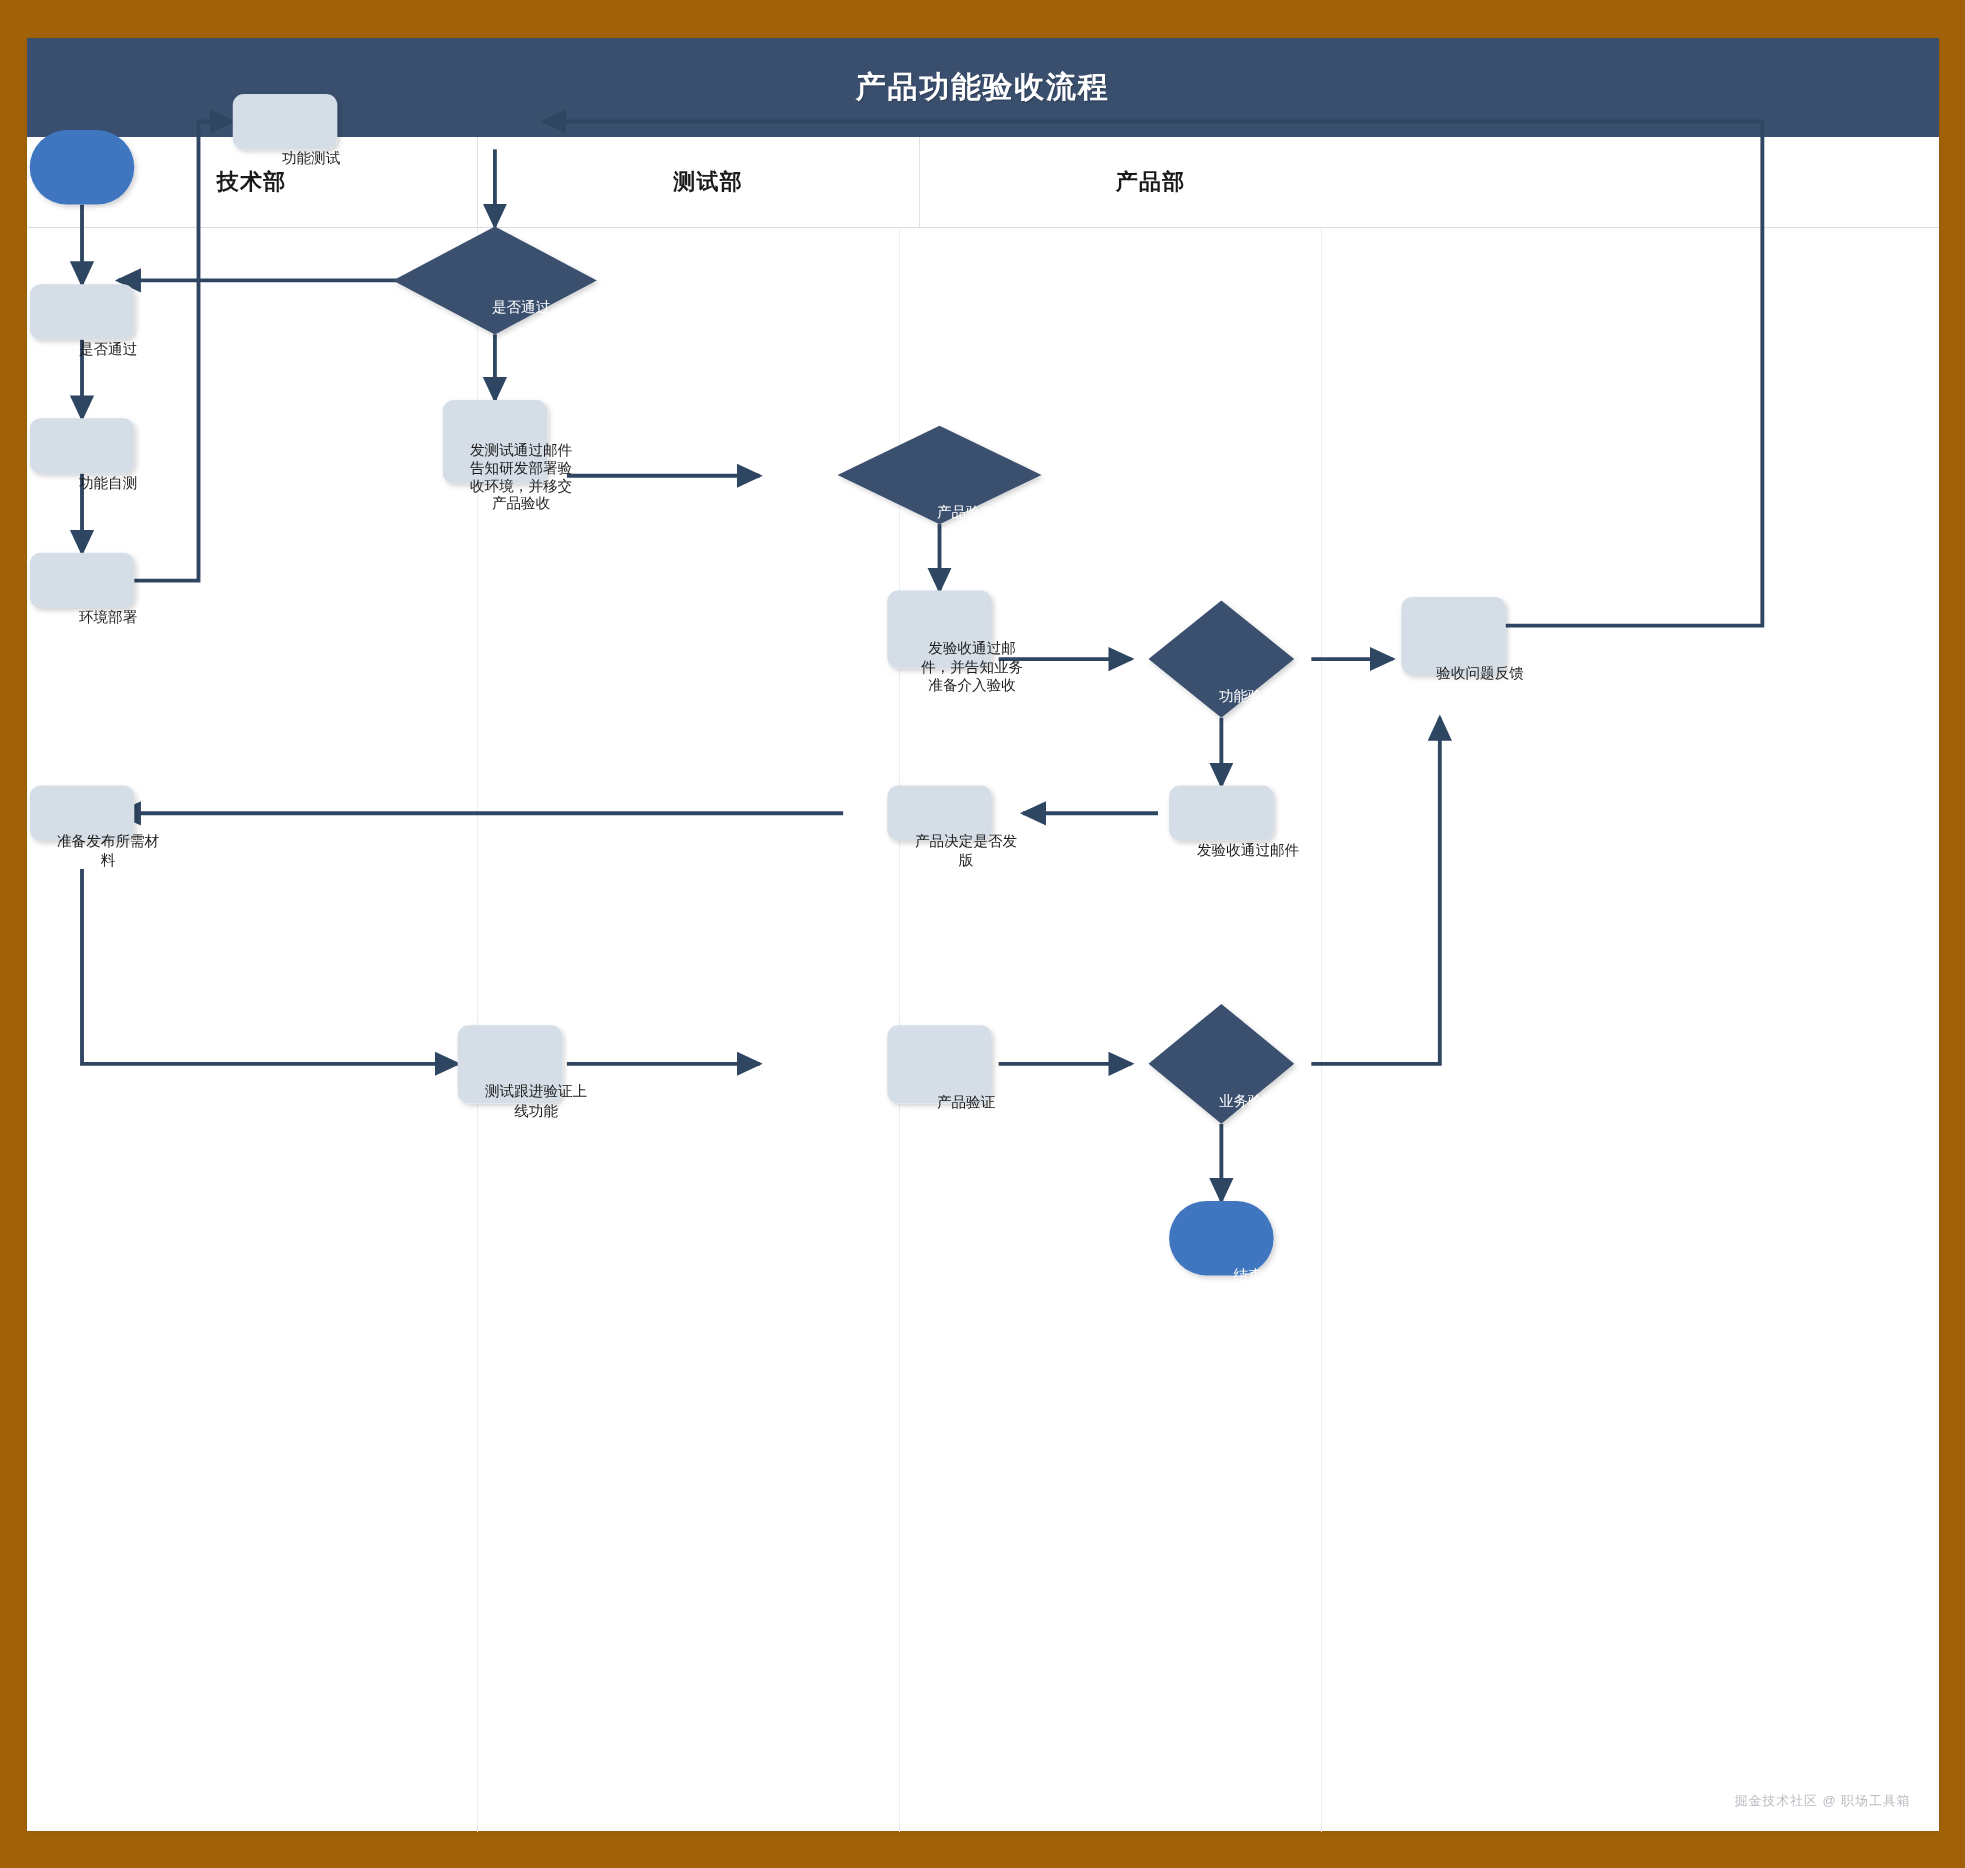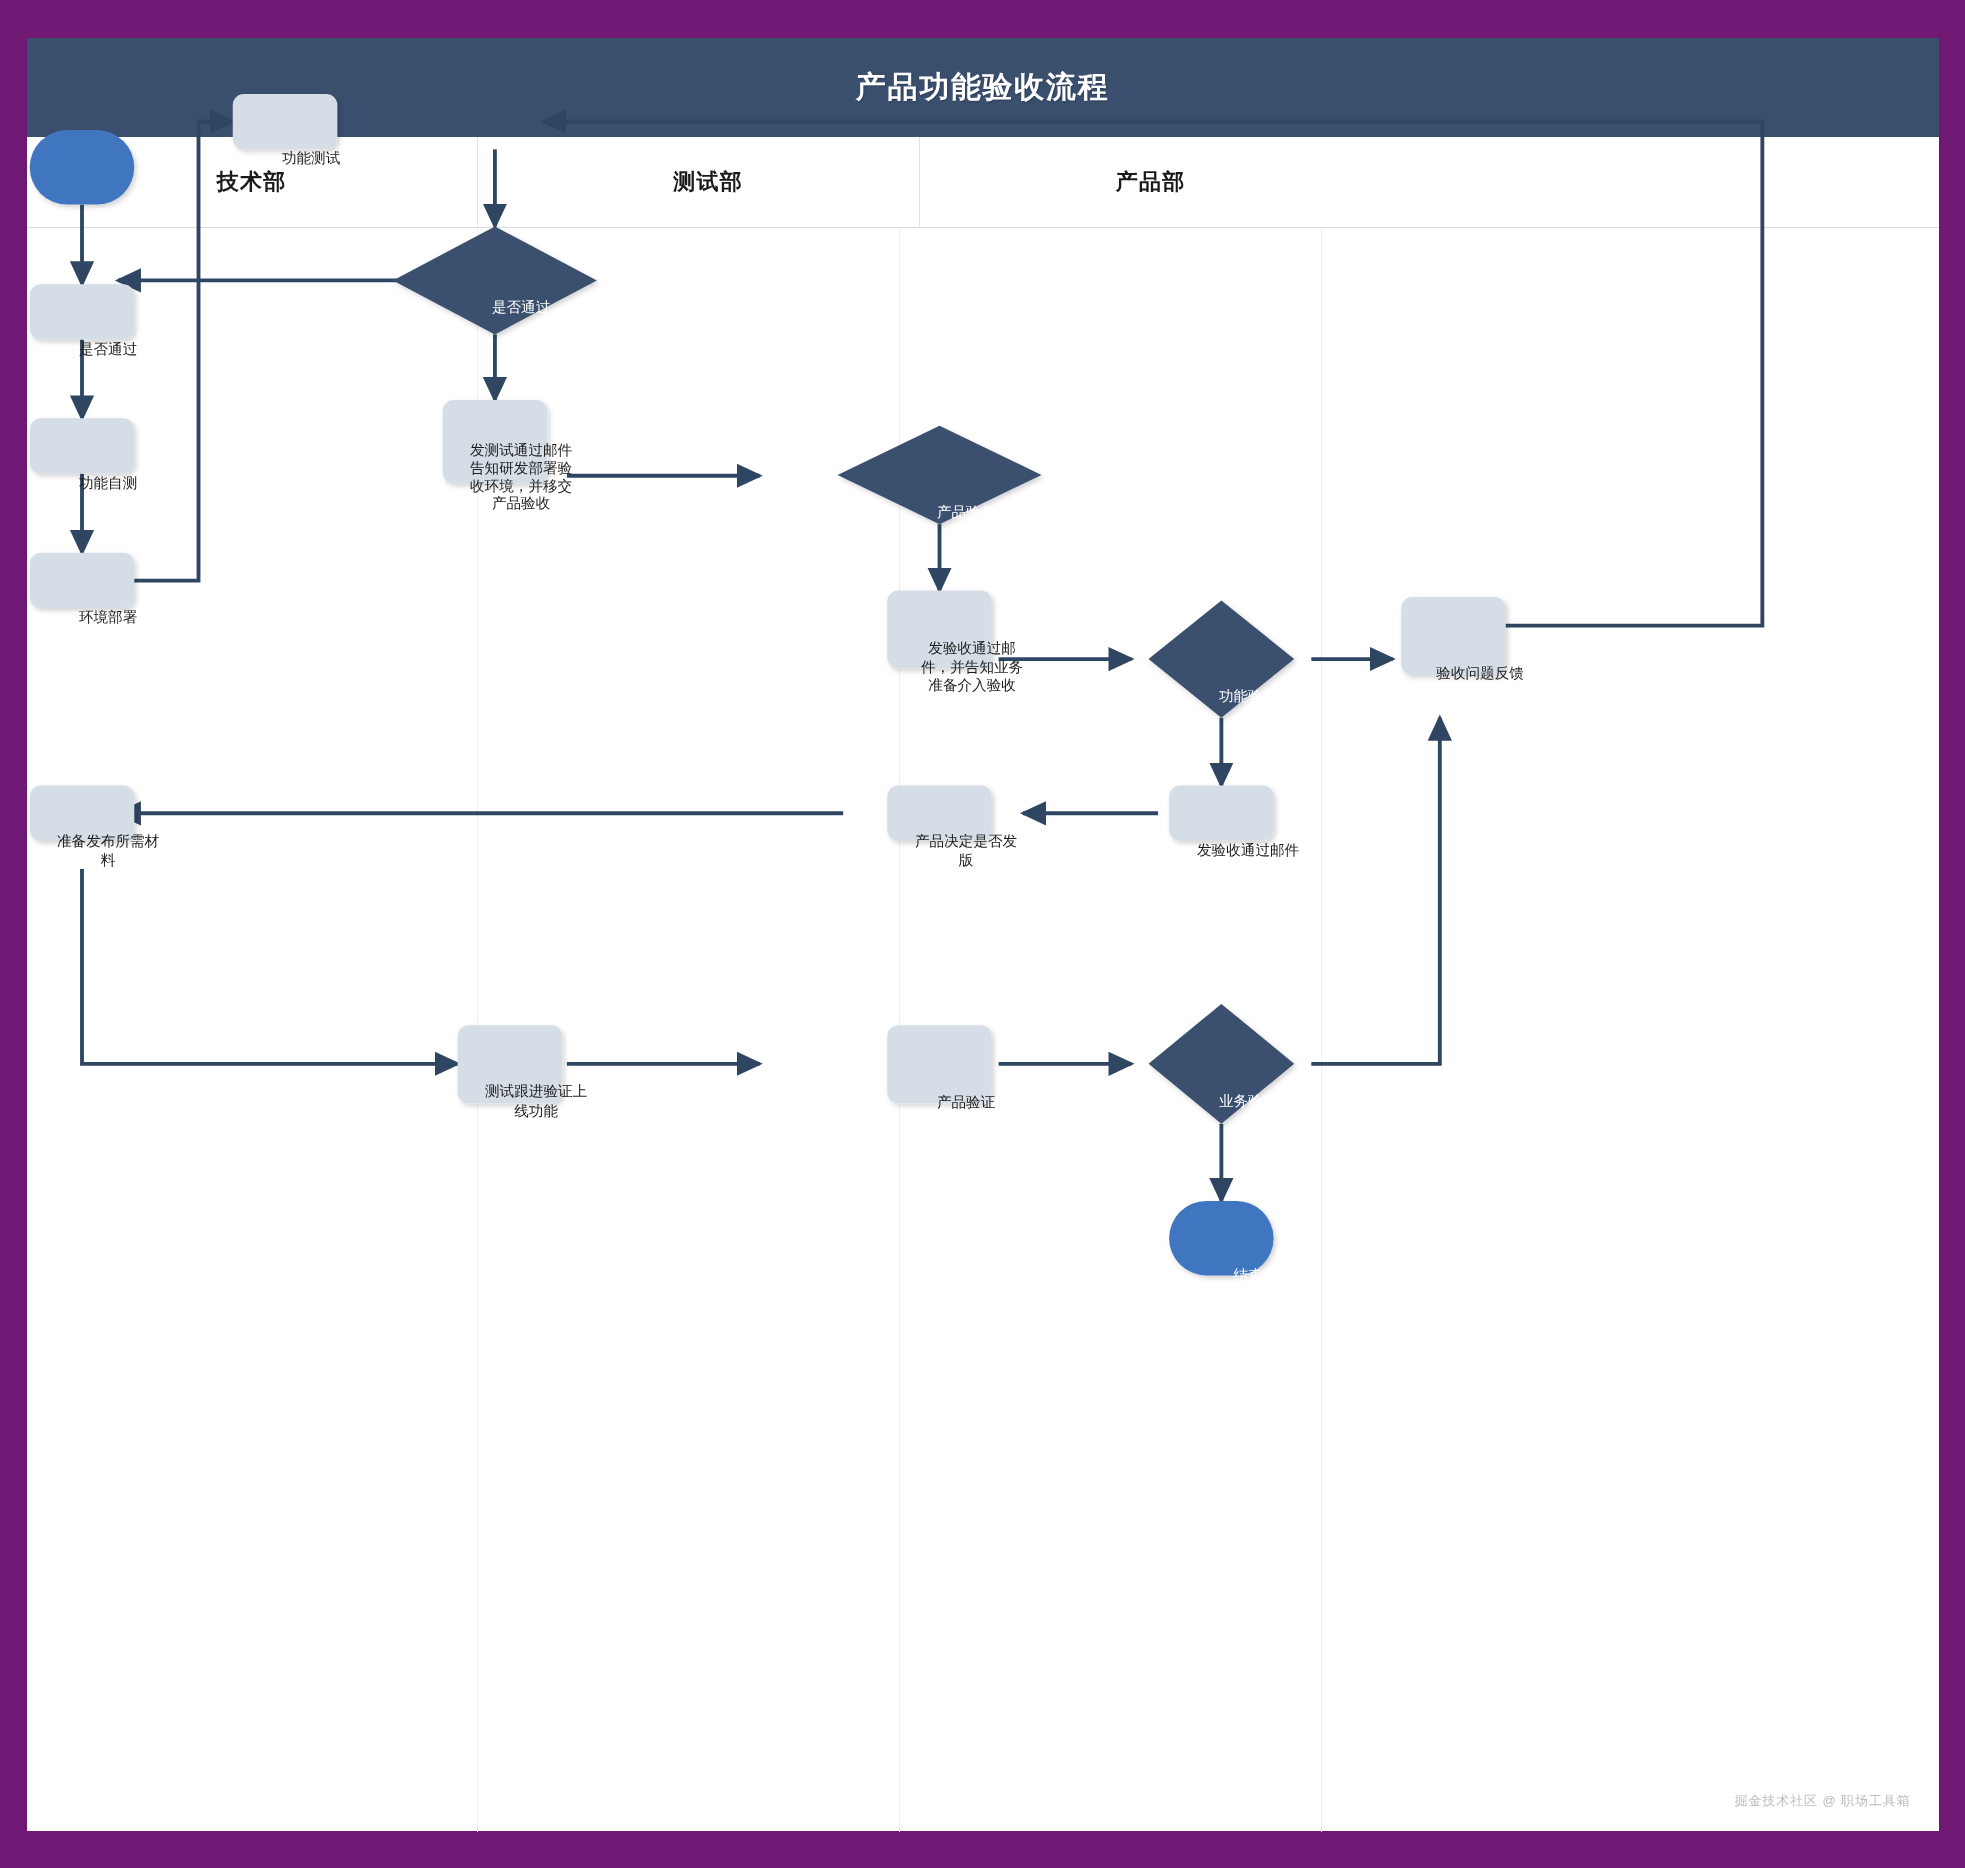--- a/index.html
+++ b/index.html
@@ -1,20 +1,20 @@
 <!DOCTYPE html>
 <html style="font-size:6.9px"><head>
 <meta charset="utf-8">
 <style>
   html,body{margin:0;padding:0;background:#f0f0f0;}
   body{font-family:"Liberation Sans","DejaVu Sans",sans-serif;}
   #page{
     position:relative;
     width:1965px;height:1868px;
-    background:#701a75;
+    background:#a16207;
     overflow:hidden;
   }
   #card{
     position:absolute;
     left:26.6px;top:38px;
     width:1912px;height:1793px;
     background:#ffffff;
     box-shadow:0 0.9px 4.3px rgba(0,0,0,.10);
   }
   #title-bar{

